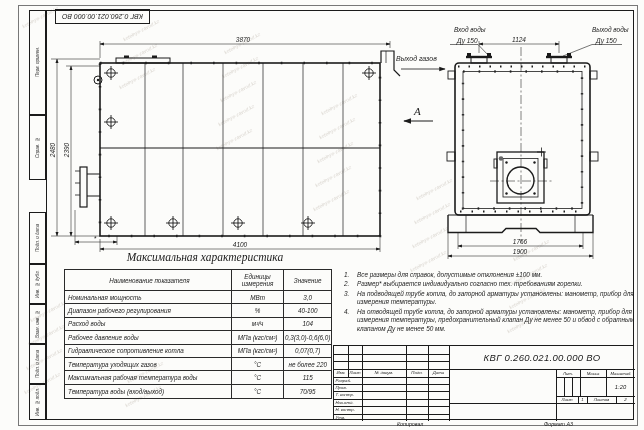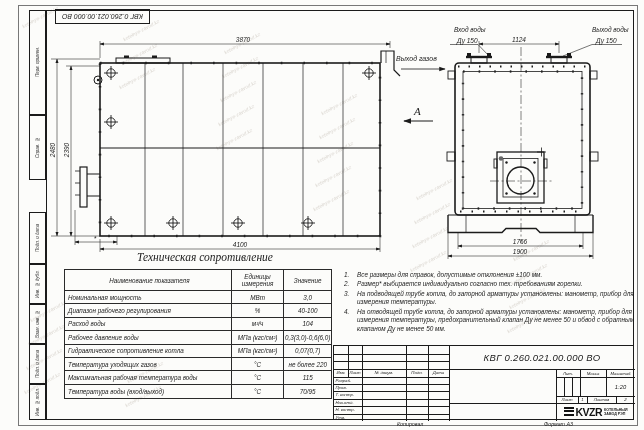--- a/index.html
+++ b/index.html
@@ -314,21 +314,21 @@
         <text x="457" y="42.5">Ду 150</text>
         <text x="592" y="32">Выход воды</text>
         <text x="596" y="42.5">Ду 150</text>
         <text x="519" y="41.5" text-anchor="middle">1124</text>
         <text x="520" y="243.5" text-anchor="middle">1766</text>
         <text x="520" y="253.5" text-anchor="middle">1900</text>
       </g>
     </g>
   </svg>
 
-  <div class="spec-title">Техническая сопротивление</div>
+  <div class="spec-title">Максимальная характеристика</div>
   <div class="spec-table">
     <div class="spec-hrow">
       <div class="cell c-name">Наименование показателя</div>
       <div class="cell c-units">Единицы измерения</div>
       <div class="cell c-value">Значение</div>
     </div>
     <div id="spec-rows">
         <div class="spec-row">
           <div class="cell c-name">Номинальная мощность</div>
           <div class="cell c-units">МВт</div>
@@ -439,26 +439,18 @@
     <div class="tb-cell scaleval" style="left:272px;top:31px;width:29px;height:19px">1:20</div>
 
     <div class="vline" style="left:244px;top:50px;height:7px"></div>
     <div class="vline" style="left:253px;top:50px;height:7px"></div>
     <div class="vline" style="left:282px;top:50px;height:7px"></div>
     <div class="tb-cell" style="left:222px;top:50px;width:22px;height:7px">Лист</div>
     <div class="tb-cell" style="left:244px;top:50px;width:9px;height:7px">1</div>
     <div class="tb-cell" style="left:253px;top:50px;width:29px;height:7px">Листов</div>
     <div class="tb-cell" style="left:282px;top:50px;width:19px;height:7px">2</div>
 
-    <div class="tb-cell logo-cell" style="left:222px;top:57px;width:79px;height:18px">
-      <span class="logo-icon"></span>
-      <span class="logo-kvzr">KVZR</span>
-      <span class="logo-sub">
-        <span>КОТЕЛЬНЫЙ</span>
-        <span>ЗАВОД РЭП</span>
-      </span>
-    </div>
   </div>
 
   <div class="margin-note" style="left:397px;top:421px">Копировал</div>
   <div class="margin-note" style="left:544px;top:421px">Формат А3</div>
 
 </div>
 
 </body></html>

